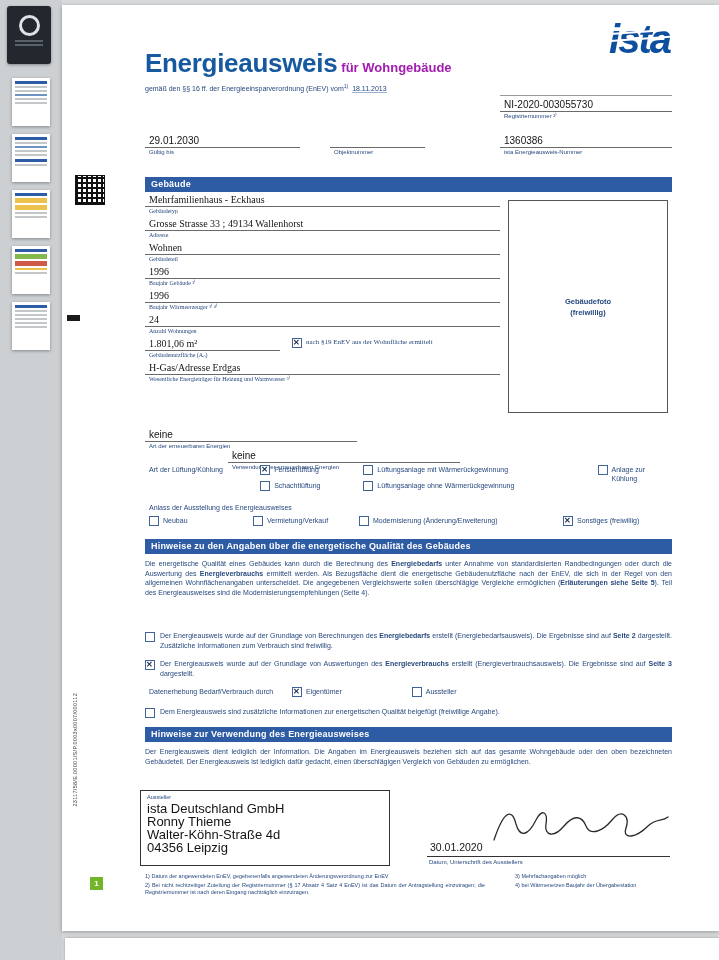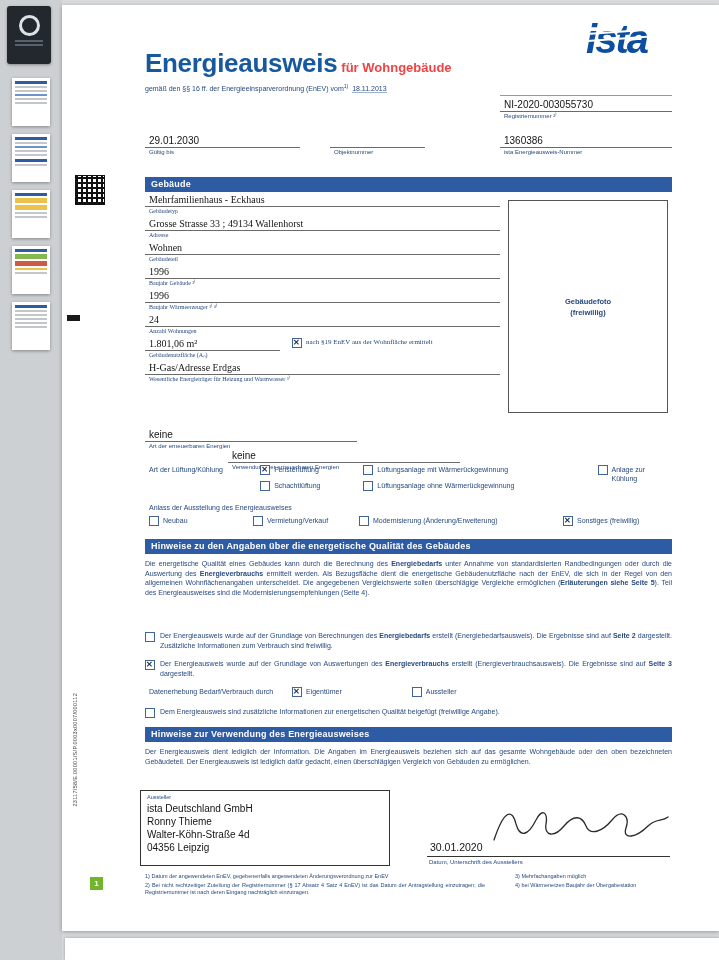--- a/index.html
+++ b/index.html
@@ -14,26 +14,26 @@
   .thumb i.hb{height:3px;background:#2d5ba4;margin-top:3px;}
   .thumb i.big{height:5px;}
   .thumb i.y{background:#ecc24d;}
   .thumb i.g{background:#85b94d;}
   .thumb i.r{background:#cf5a4a;}
   .thumb i.bl{background:#6f94c4;}
   .tpage{left:12px;width:38px;height:48px;}
   
   .page{position:absolute;left:62px;top:5px;width:657px;height:926px;background:#fff;box-shadow:0 1px 4px rgba(0,0,0,.3);}
   .page2{position:absolute;left:65px;top:938px;width:654px;height:22px;background:#fff;box-shadow:0 0 3px rgba(0,0,0,.3);}
-  .logo{position:absolute;top:14px;right:72px;font-size:40px;line-height:40px;font-weight:bold;font-style:italic;color:#0d4f9e;letter-spacing:-2px;}
+  .logo{position:absolute;top:14px;right:49px;font-size:40px;line-height:40px;font-weight:bold;font-style:italic;color:#0d4f9e;letter-spacing:-2px;}
   .logo::before{content:"";position:absolute;left:-2px;right:0;top:12px;height:2px;background:#fff;transform:rotate(-4deg);}
   .logo::after{content:"";position:absolute;left:-2px;right:0;top:19px;height:2px;background:#fff;transform:rotate(-4deg);}
   .titleblock{position:absolute;left:83px;top:43px;width:400px;}
   .title{font-size:26px;font-weight:bold;color:#17599f;letter-spacing:-.3px;}
-  .title-suffix{font-size:13px;font-weight:bold;color:#ef4444;margin-left:4px;}
+  .title-suffix{font-size:13px;font-weight:bold;color:#a21caf;margin-left:4px;}
   .subtitle{font-size:7px;color:#27497e;margin-top:4px;}
   .subdate{margin-left:2px;border-bottom:1px solid #9db2cd;}
   .fld{position:absolute;}
   .v{font-size:10px;color:#141414;line-height:12px;min-height:13px;border-bottom:1px solid #6a6a6a;padding:0 2px 0 4px;white-space:nowrap;box-sizing:border-box;}
   .l{font-size:6px;color:#27497e;line-height:7px;padding:1px 0 0 4px;}
   .topline{position:absolute;left:438px;top:90px;width:172px;border-top:1px solid #999;}
   .bar{position:absolute;left:83px;width:527px;height:15px;background:#2d5ba4;color:#fff;font-weight:bold;font-size:9px;line-height:15px;padding-left:6px;box-sizing:border-box;letter-spacing:.2px;}
   .fields{position:absolute;left:83px;top:189px;width:355px;font-family:Liberation Serif, serif;}
   .frow{margin-bottom:3px;}
   .frow.flex{display:flex;}
@@ -58,21 +58,21 @@
   .asec .cbrow{position:absolute;top:13px;}
   .para{font-size:7px;line-height:9.5px;color:#27497e;text-align:justify;}
   .p1{position:absolute;left:83px;top:554px;width:527px;}
   .p2{position:absolute;left:83px;top:742px;width:527px;}
   .cbp{position:absolute;left:83px;width:527px;display:flex;gap:5px;align-items:flex-start;}
   .cbp .para{flex:1;margin-top:-1px;}
   .drow{position:absolute;left:83px;top:682px;width:527px;display:flex;align-items:flex-start;}
   .drow .slabel{width:143px;}
   .ausbox{position:absolute;left:78px;top:785px;width:250px;height:76px;border:1px solid #333;box-sizing:border-box;padding:3px 6px;}
   .ausbox .bl{font-size:5.5px;color:#27497e;margin-bottom:2px;}
-  .ausline{font-size:10px;color:#141414;line-height:13px;}
+  .ausline{font-size:13px;color:#141414;line-height:13px;}
   .sigdate{position:absolute;left:368px;top:836px;font-size:10.5px;color:#141414;}
   .sigimg{position:absolute;left:428px;top:797px;width:182px;height:52px;}
   .sigline{position:absolute;left:365px;top:851px;width:243px;border-top:1px solid #333;}
   .siglabel{position:absolute;left:367px;top:854px;font-size:6px;color:#27497e;}
   .fns{position:absolute;left:83px;top:868px;width:527px;display:flex;font-size:5.5px;line-height:7px;color:#27497e;}
   .fnl{width:340px;}
   .fnr{margin-left:30px;flex:1;}
   .fn{margin-bottom:2px;text-align:justify;}
   .badge{position:absolute;left:28px;top:872px;width:13px;height:13px;background:#72b52a;color:#fff;font-size:8px;font-weight:bold;display:flex;align-items:center;justify-content:center;}
   .vert{position:absolute;left:10px;top:688px;writing-mode:vertical-rl;transform:rotate(180deg);font-size:5.5px;color:#444;letter-spacing:.3px;}

